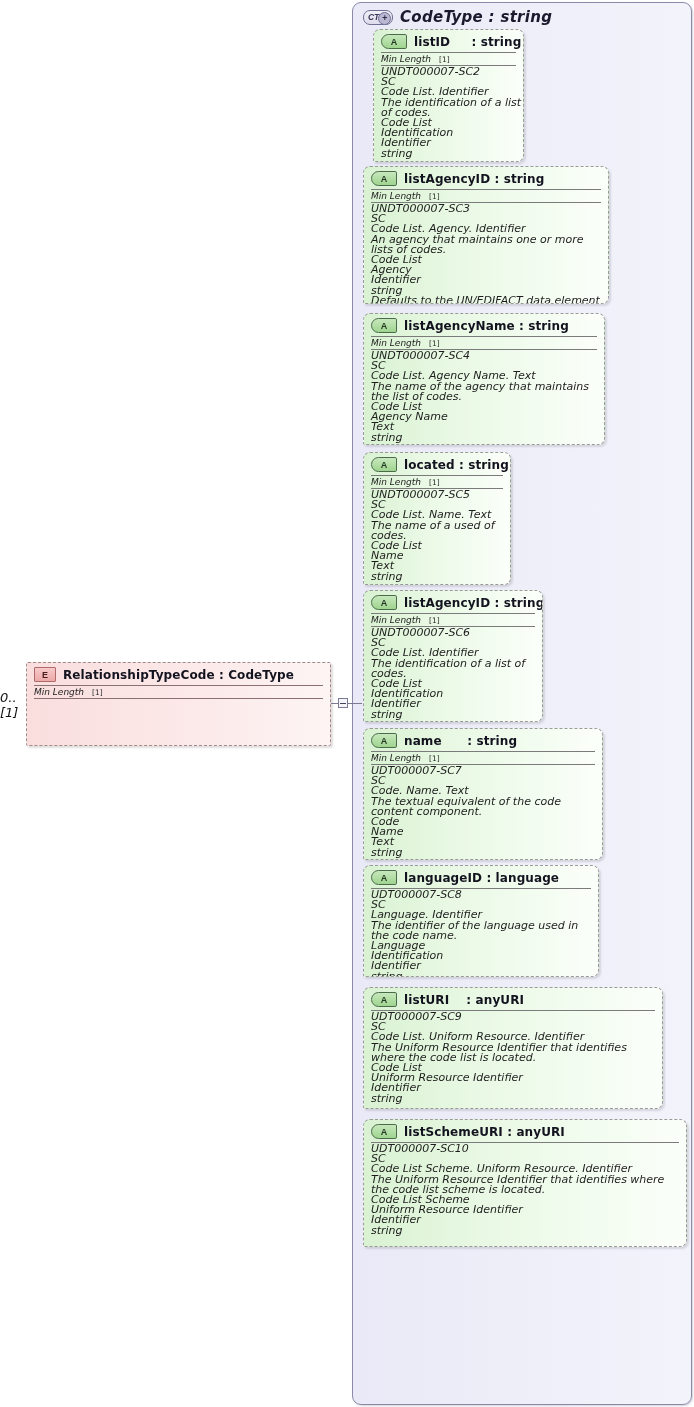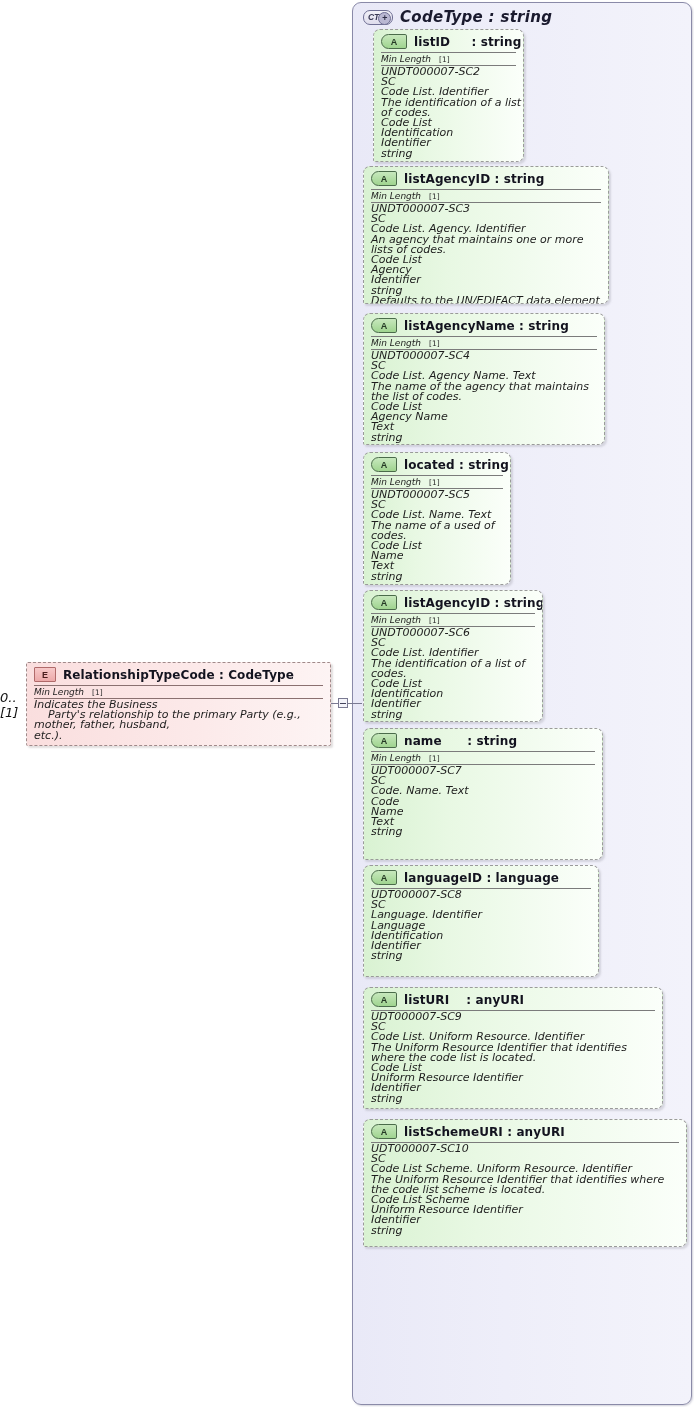--- a/index.html
+++ b/index.html
@@ -259,36 +259,38 @@
           <div class="rule"></div>
           <div class="facet">
             <span>Min Length</span>
             <span class="card">[1]</span>
           </div>
           <div class="rule"></div>
           <div class="doc">
             <div>UDT000007-SC7</div>
             <div>SC</div>
             <div>Code. Name. Text</div>
+            <div>The textual equivalent of the code content component.</div>
             <div>Code</div>
             <div>Name</div>
             <div>Text</div>
             <div>string</div>
           </div>
         </div>
         <div class="attr" style="left: 10px; top: 862px; width: 236px; height: 112px;">
           <div class="attr-head">
             <span class="a-icon">A</span>
             <span class="a-name">languageID : language</span>
           </div>
           <div class="rule"></div>
           <div class="doc">
             <div>UDT000007-SC8</div>
             <div>SC</div>
             <div>Language. Identifier</div>
+            <div>The identifier of the language used in the code name.</div>
             <div>Language</div>
             <div>Identification</div>
             <div>Identifier</div>
             <div>string</div>
           </div>
         </div>
         <div class="attr" style="left: 10px; top: 984px; width: 300px; height: 122px;">
           <div class="attr-head">
             <span class="a-icon">A</span>
             <span class="a-name">listURI    : anyURI</span>
@@ -332,24 +334,19 @@
     <div class="attr-head">
       <span class="e-icon">E</span>
       <span class="a-name">RelationshipTypeCode : CodeType</span>
     </div>
     <div class="rule"></div>
     <div class="facet">
       <span>Min Length</span>
       <span class="card">[1]</span>
     </div>
     <div class="rule"></div>
-    <div class="doc" id="elem-doc">
-        <div>Indicates the Business</div>
-        <div>&nbsp;&nbsp;&nbsp; Party's relationship to the primary Party (e.g., mother, father, husband,</div>
-        <div>etc.).</div>
-      </div>
   </div>
 
   <div class="conn-line" style="left:331px;top:703px;width:7px;"></div>
   <div class="conn-box" style="left:338px;top:698px;"></div>
   <div class="conn-line" style="left:348px;top:703px;width:14px;"></div>
 
 </div>
 
 </body></html>

